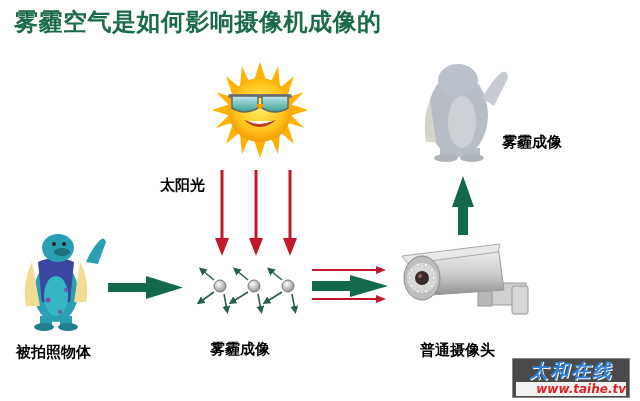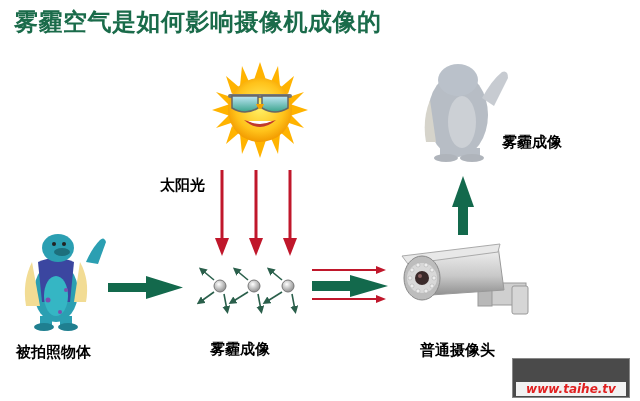--- a/index.html
+++ b/index.html
@@ -3,21 +3,21 @@
 <meta charset="utf-8">
 <style>
   html,body{margin:0;padding:0;}
   body{width:640px;height:401px;background:#ffffff;position:relative;overflow:hidden;font-family:"DejaVu Sans","Liberation Sans",sans-serif;}
   .abs{position:absolute;}
   .title{left:14px;top:6px;font-size:24px;font-weight:bold;color:#1a6b4a;letter-spacing:0.5px;white-space:nowrap;}
   .label{font-size:15px;font-weight:bold;color:#000000;white-space:nowrap;}
   svg{position:absolute;left:0;top:0;}
   .logo{left:512px;top:358px;width:116px;height:38px;background:#4a4a4a;border:1px solid #888;}
   .logo .cn{position:absolute;left:0;right:0;top:0;text-align:center;font-size:19px;font-weight:bold;font-style:italic;color:#2f7fd8;letter-spacing:2px;line-height:22px;text-shadow:1px 1px 0 #fff;}
-  .logo .url{position:absolute;left:0;right:0;bottom:1px;text-align:center;font-size:12px;font-weight:bold;font-style:italic;color:#e02020;line-height:14px;background:#f2f2f2;margin:0 3px;}
+  .logo .url{position:absolute;left:0;right:0;bottom:1px;text-align:right;font-size:12px;font-weight:bold;font-style:italic;color:#e02020;line-height:14px;background:#f2f2f2;margin:0 3px;}
 </style>
 </head>
 <body>
 
 <div class="abs title">雾霾空气是如何影响摄像机成像的</div>
 
 <svg width="640" height="401" viewBox="0 0 640 401">
   <defs>
     <radialGradient id="sunG" cx="50%" cy="45%" r="55%">
       <stop offset="0%" stop-color="#fff36a"></stop>
@@ -181,14 +181,15 @@
   </g>
 </svg>
 
 <div class="abs label" style="left:160px;top:176px;">太阳光</div>
 <div class="abs label" style="left:16px;top:343px;">被拍照物体</div>
 <div class="abs label" style="left:210px;top:340px;">雾霾成像</div>
 <div class="abs label" style="left:420px;top:341px;">普通摄像头</div>
 <div class="abs label" style="left:502px;top:133px;">雾霾成像</div>
 
 <div class="abs logo">
+  <div class="cn">太和在线</div>
   <div class="url">www.taihe.tv</div>
 </div>
 
 </body></html>

